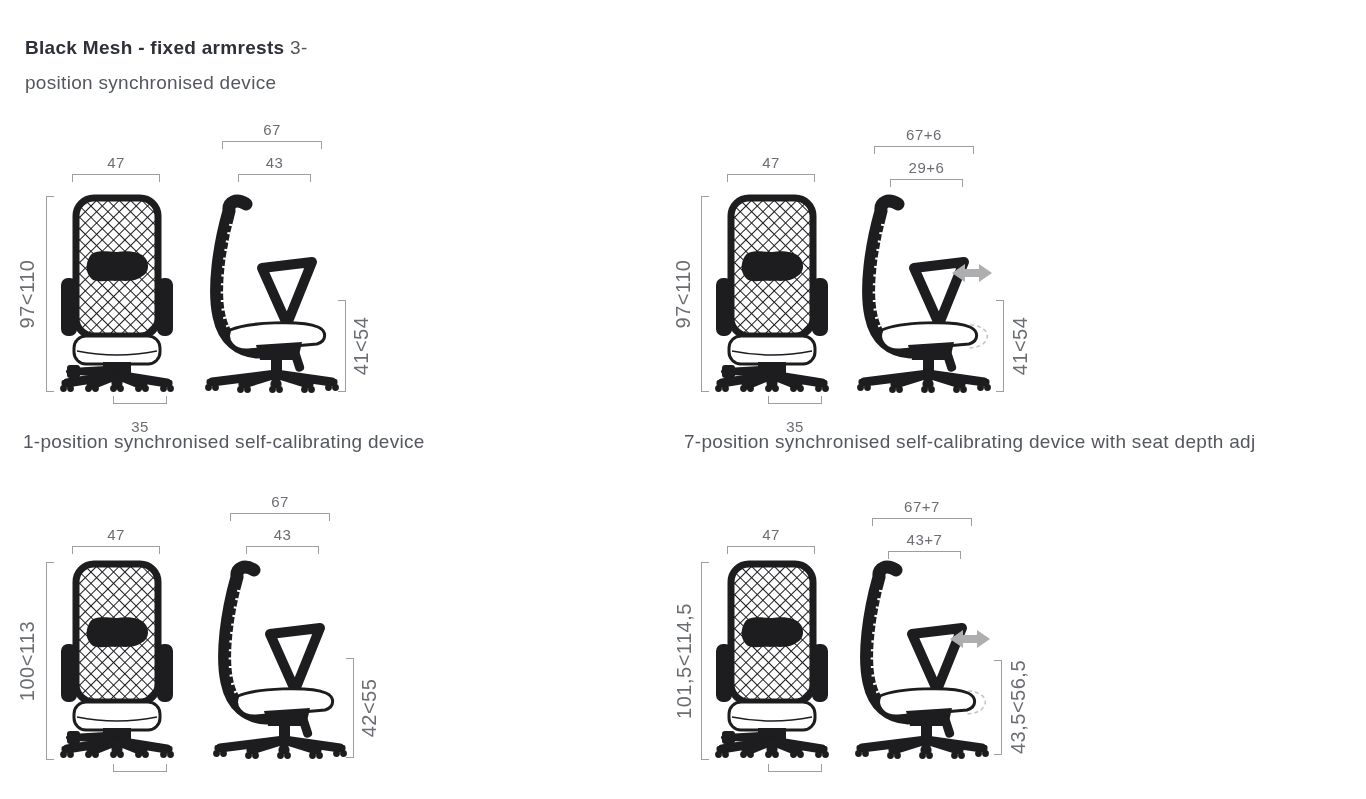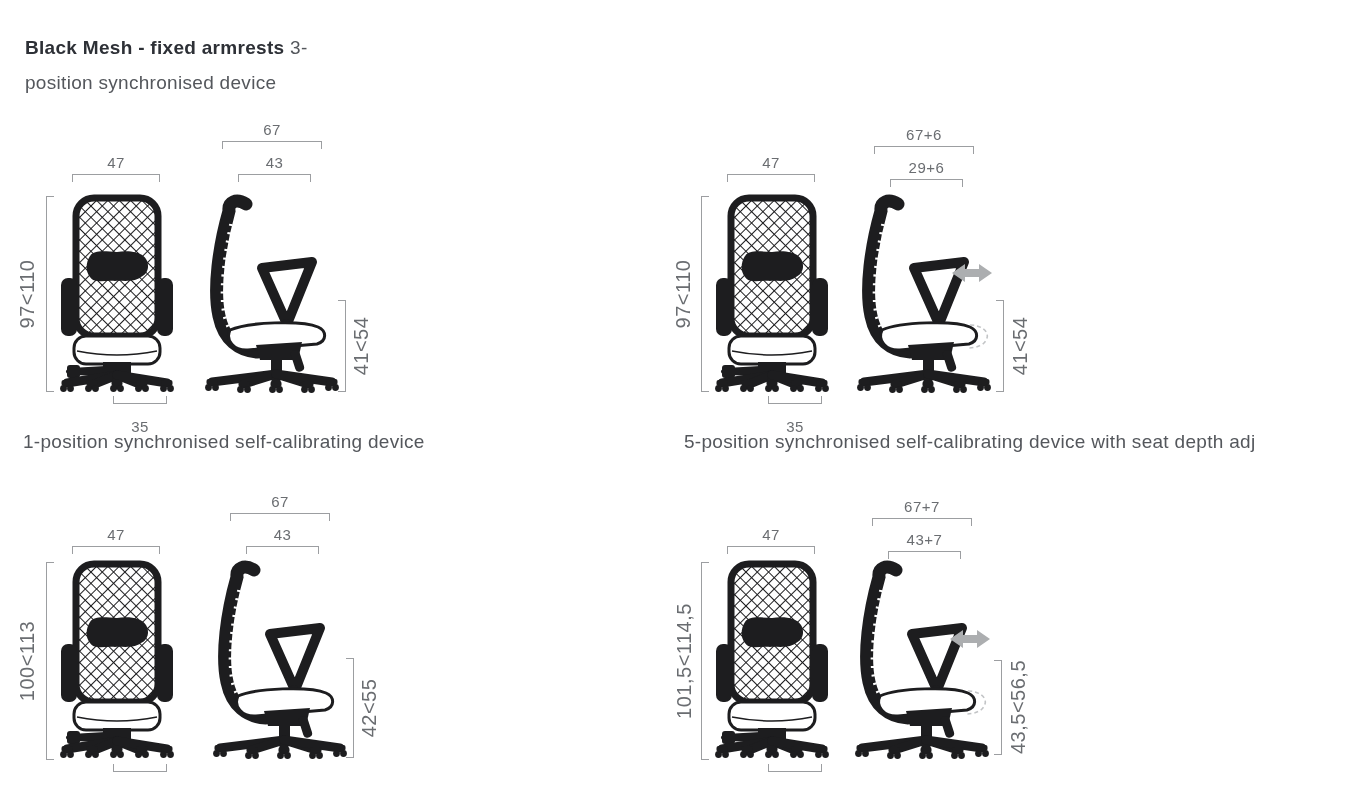--- a/index.html
+++ b/index.html
@@ -220,21 +220,21 @@
     <div class="brk brk-down"></div>
   </div>
   <div class="dim-top" style="left:246px;top:526px;width:73px">
     <div class="num">43</div>
     <div class="brk brk-down"></div>
   </div>
   <div class="brk-v brk-open-left" style="left:346px;top:658px;height:100px"></div>
   <div class="num-v" style="left:369px;top:708px">42&lt;55</div>
 
   <div class="heading" style="left:684px;top:424px">
-    <span>5-position synchronised self-calibrating device with seat depth adj</span>
+    <span>7-position synchronised self-calibrating device with seat depth adj</span>
   </div>
 
   <svg class="fig" style="left:712px;top:560px" width="120" height="200">
     <use href="#chair-front"></use>
   </svg>
   <svg class="fig" style="left:850px;top:560px" width="150" height="200">
     <use href="#chair-side"></use>
     <use href="#seat-depth-extras"></use>
   </svg>
 

